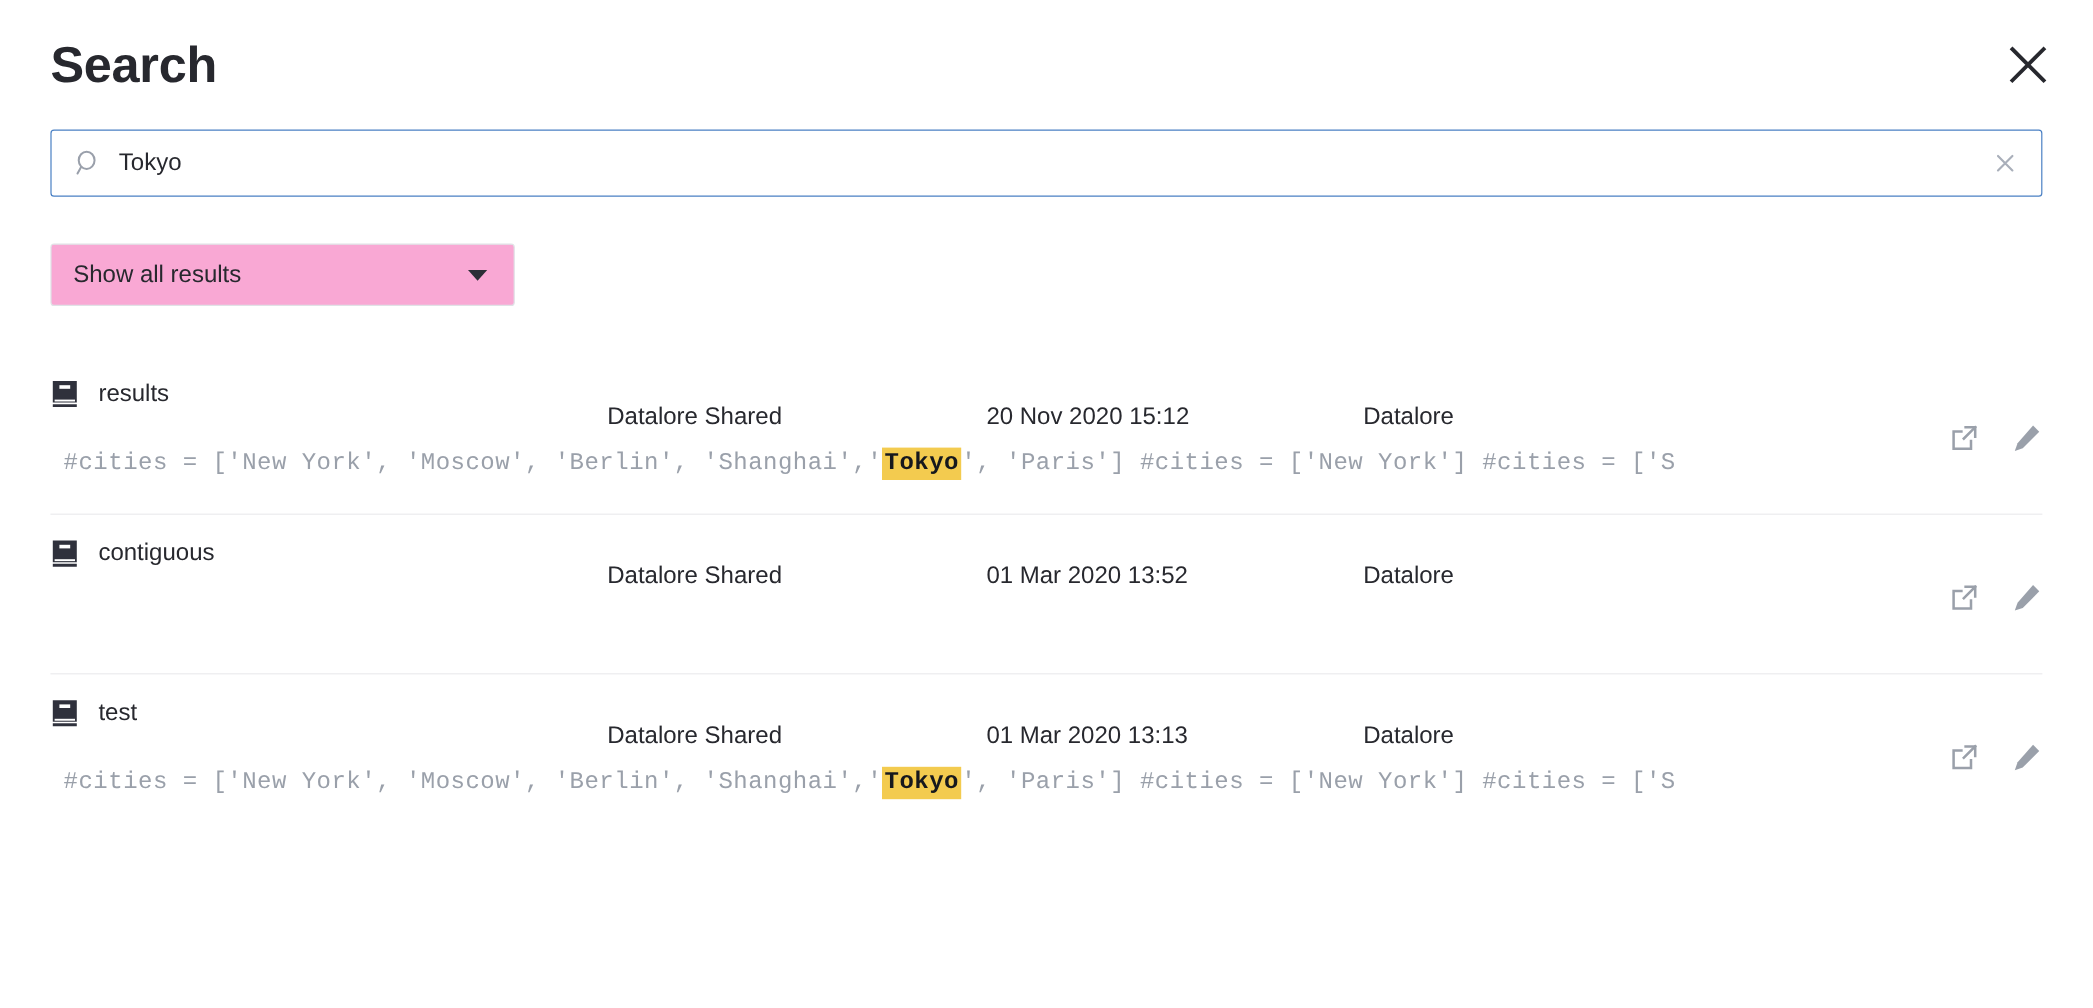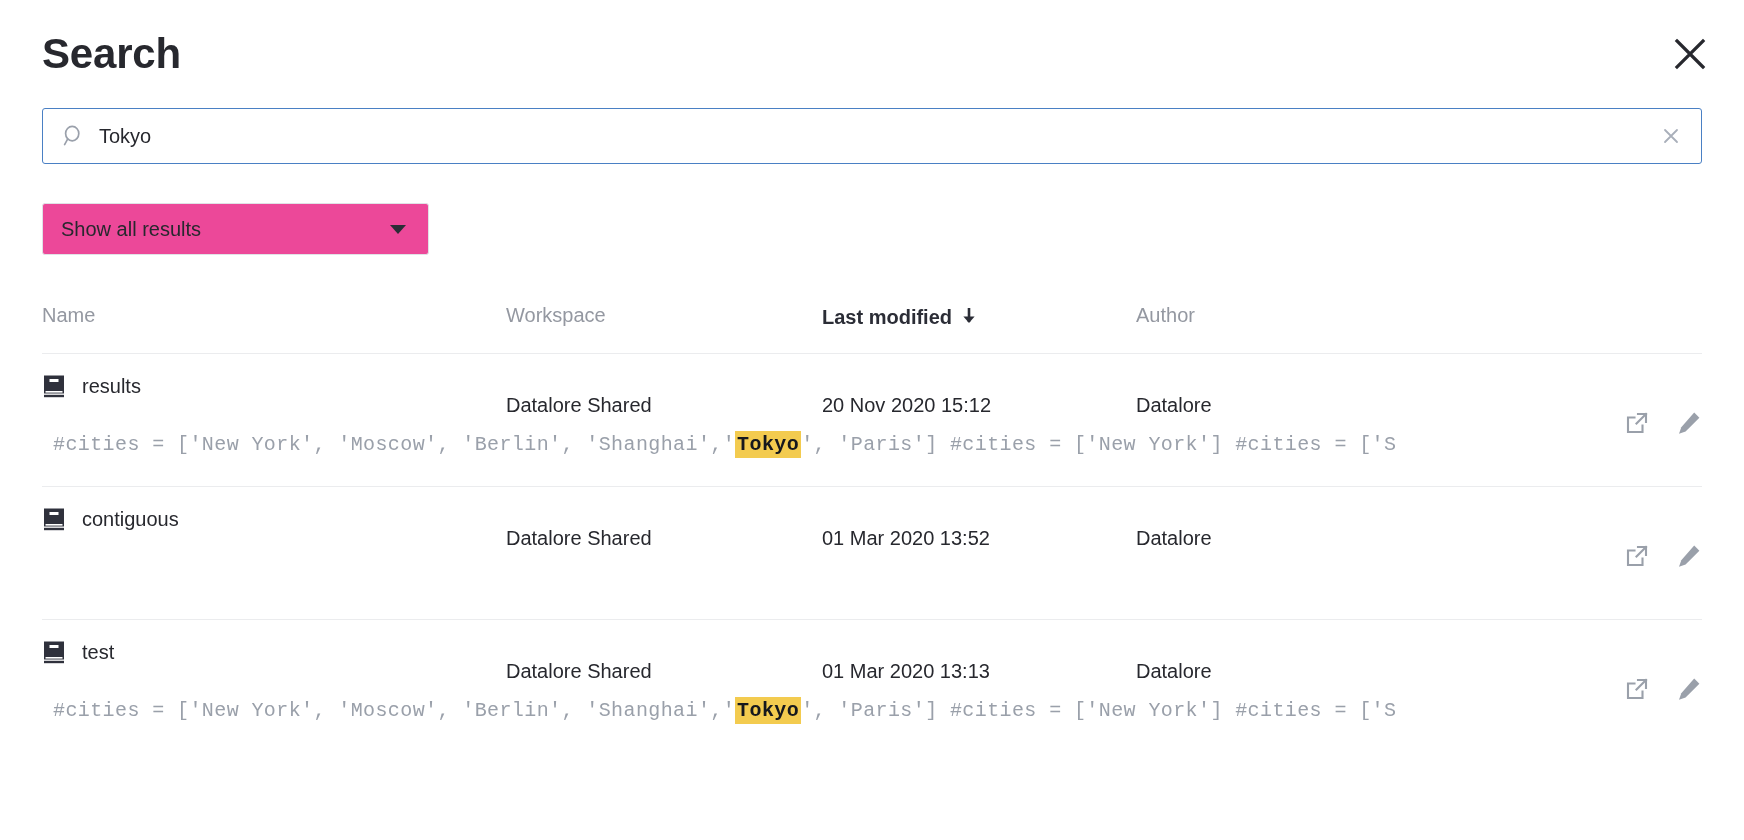--- a/index.html
+++ b/index.html
@@ -79,21 +79,21 @@
     flex: 0 0 auto;
   }
 
   
   .filter-dropdown {
     position: absolute;
     left: 42px; top: 203px;
     width: 387px; height: 52px;
     border: 1px solid #e0e2e6;
     border-radius: 3px;
-    background: #ec4899;
+    background: #f9a8d4;
     display: flex;
     align-items: center;
     cursor: pointer;
   }
   .filter-label {
     margin-left: 18px;
     font-size: 20px;
     color: #27282e;
     flex: 1 1 auto;
   }
@@ -240,37 +240,20 @@
     </span>
   </div>
 
   <div class="filter-dropdown">
     <span class="filter-label">Show all results</span>
     <span class="filter-caret"></span>
   </div>
 
   <div class="results">
 
-    <div class="table-header">
-      <div class="hdr col-name">
-        <span>Name</span>
-      </div>
-      <div class="hdr col-workspace">
-        <span>Workspace</span>
-      </div>
-      <div class="hdr col-modified active">
-        <span>Last modified</span><span class="sort-arrow"><svg width="18" height="20" viewBox="0 0 18 20" fill="none" xmlns="http://www.w3.org/2000/svg">
-              <path d="M9 2 L9 16" stroke="#2b2d36" stroke-width="2.6"></path>
-              <path d="M3.4 10.4 L9 17 L14.6 10.4 Z" fill="#2b2d36"></path>
-            </svg></span>
-      </div>
-      <div class="hdr col-author">
-        <span>Author</span>
-      </div>
-    </div>
 
     <div id="rows-container">
         <div class="row">
           <div class="row-top">
             <div class="name-cell col-name">
               <span class="notebook-icon"><svg width="24" height="25" viewBox="0 0 24 25" fill="none" xmlns="http://www.w3.org/2000/svg">
                   <path d="M2 1.5 H22 V19.5 H2 Z" fill="#2f313c"></path>
                   <rect x="7.5" y="5" width="9" height="3" fill="#ffffff"></rect>
                   <rect x="3.5" y="17" width="17" height="1.6" fill="#ffffff"></rect>
                   <path d="M2 20.8 H22 V23.2 H2 Z" fill="#2f313c"></path>

